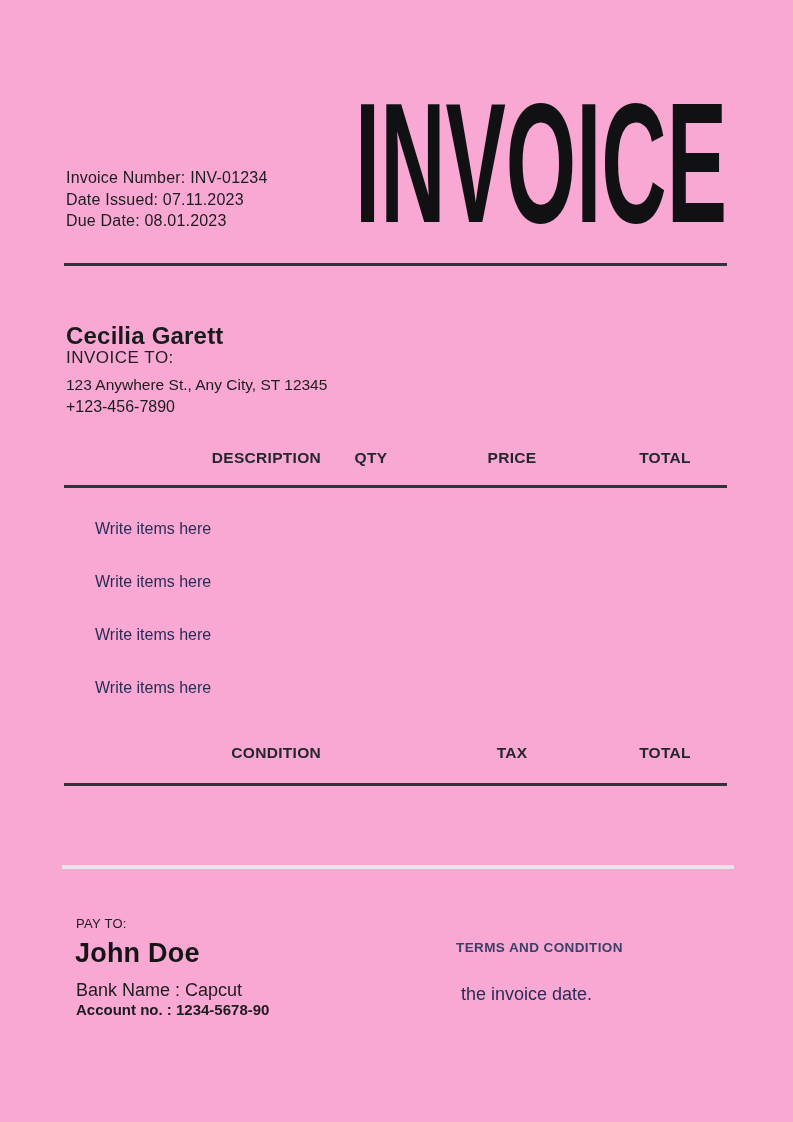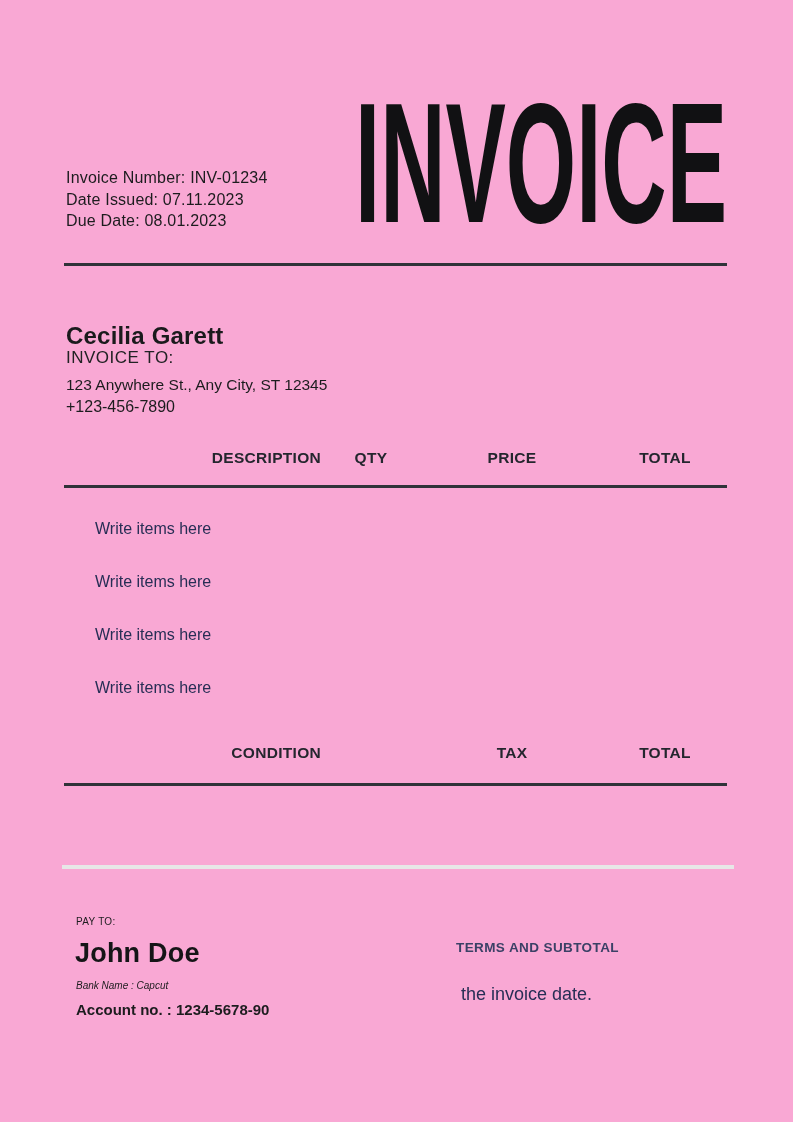--- a/index.html
+++ b/index.html
@@ -113,36 +113,35 @@
     padding-left: 30px;
   }
   .row-1 { top: 520px; }
   .row-2 { top: 573px; }
   .row-3 { top: 626px; }
   .row-4 { top: 679px; }
 
   
   .payto-label {
     left: 76px; top: 916px;
-    font-size: 10px;
+    font-size: 13px;
     letter-spacing: 0.3px;
     color: #1c1c1e;
   }
   .payto-name {
     left: 75px; top: 938px;
     font-size: 27px;
     font-weight: 700;
     letter-spacing: 0.2px;
     color: #151517;
   }
   .payto-bank {
     left: 76px; top: 980px;
-    font-size: 10px;
-    color: #1c1c1e;
-    font-style: italic;
+    font-size: 18px;
+    color: #1c1c1e;
   }
   .payto-account {
     left: 76px; top: 1001px;
     font-size: 15px;
     color: #1c1c1e;
     font-weight: bold;
   }
   .terms-heading {
     left: 456px; top: 940px;
     font-size: 13.5px;
@@ -228,16 +227,16 @@
 
   <div class="abs divider divider-3"></div>
 
   <div class="abs divider-light"></div>
 
   <div class="abs payto-label">PAY TO:</div>
   <div class="abs payto-name">John Doe</div>
   <div class="abs payto-bank">Bank Name : Capcut</div>
   <div class="abs payto-account">Account no. : 1234-5678-90</div>
 
-  <div class="abs terms-heading">TERMS AND SUBTOTAL</div>
+  <div class="abs terms-heading">TERMS AND CONDITION</div>
   <div class="abs terms-line2">the invoice date.</div>
 
 </div>
 
 </body></html>

